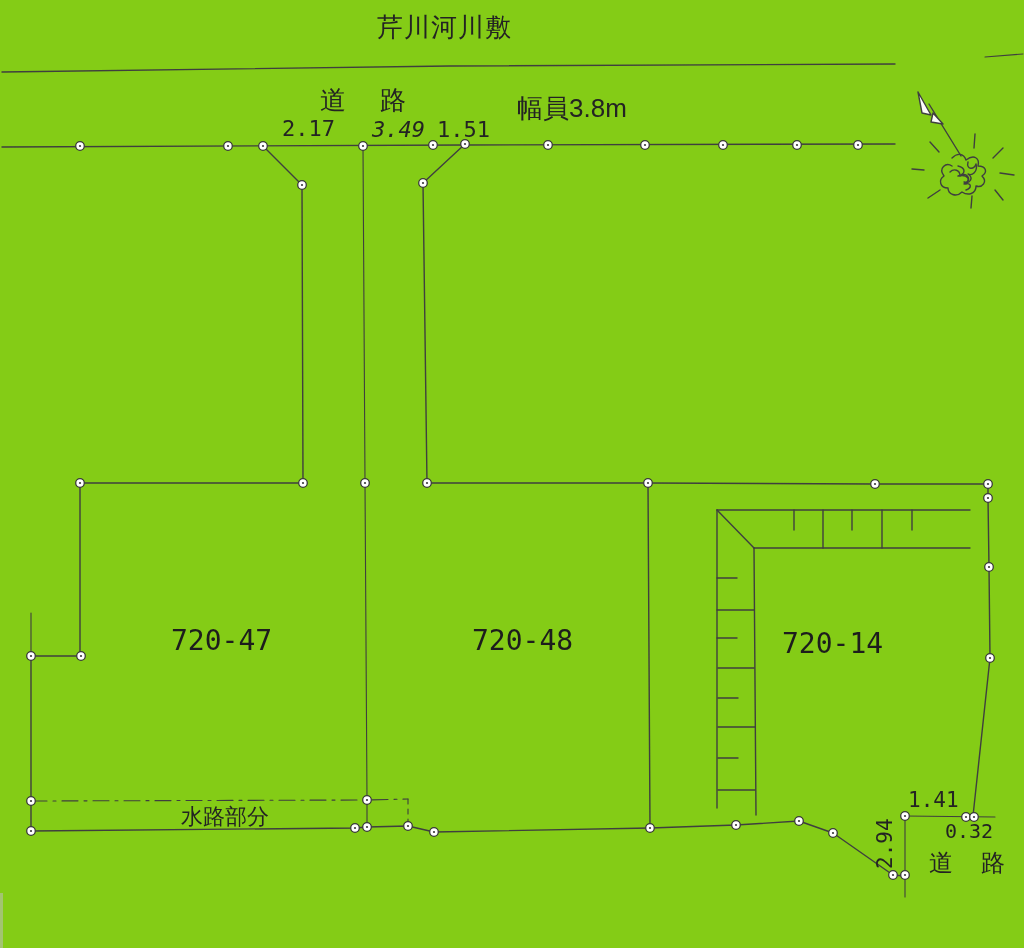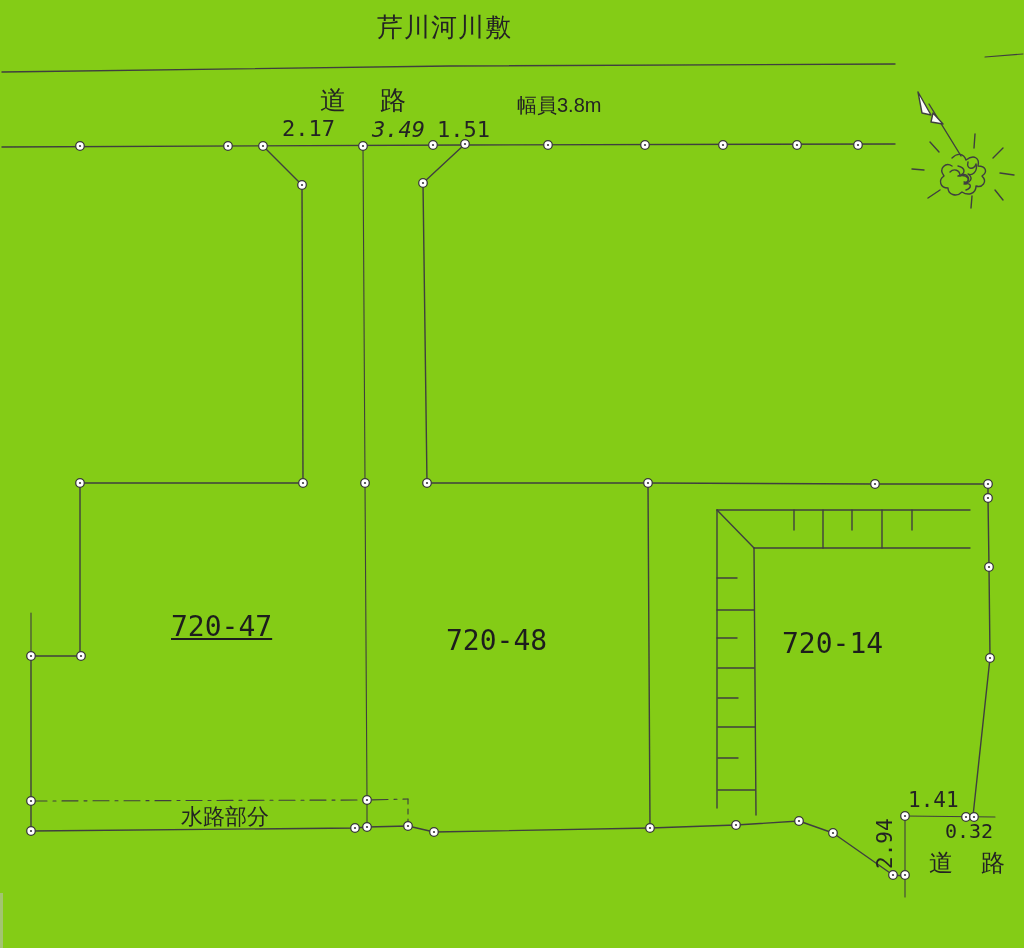--- a/index.html
+++ b/index.html
@@ -25,27 +25,27 @@
     position:absolute;
     color:#232323;
     white-space:nowrap;
     line-height:1.1;
     letter-spacing:0;
   }
   .jp{font-family:"Liberation Sans", sans-serif;}
   .num{font-family:"DejaVu Sans Mono", monospace;font-weight:500;}
   .title{left:377px;top:13px;font-size:26px;letter-spacing:1px;}
   .road-top{left:320px;top:86px;font-size:26px;letter-spacing:4px;}
-  .width-label{left:517px;top:94px;font-size:20px;}
+  .width-label{left:517px;top:94px;font-size:26px;}
   .dim-500{left:282px;top:117px;font-size:22px;}
   .dim-349{left:372px;top:118px;font-size:22px;font-style:italic;}
   .dim-151{left:437px;top:118px;font-size:22px;}
   .parcel{font-size:28px;color:#1d1d1d;}
-  .p47{left:171px;top:612px;text-decoration:underline;}
-  .p48{left:446px;top:626px;}
+  .p47{left:171px;top:626px;}
+  .p48{left:472px;top:626px;}
   .p14{left:782px;top:629px;}
   .waterway{left:181px;top:805px;font-size:22px;}
   .dim-304{left:908px;top:789px;font-size:21px;}
   .dim-032{left:945px;top:820px;font-size:20px;}
   .road-bottom{left:929px;top:850px;font-size:24px;letter-spacing:2px;}
   .dim-294{
     left:874px;top:869px;font-size:21px;
     transform:rotate(-90deg);
     transform-origin:0 0;
   }

